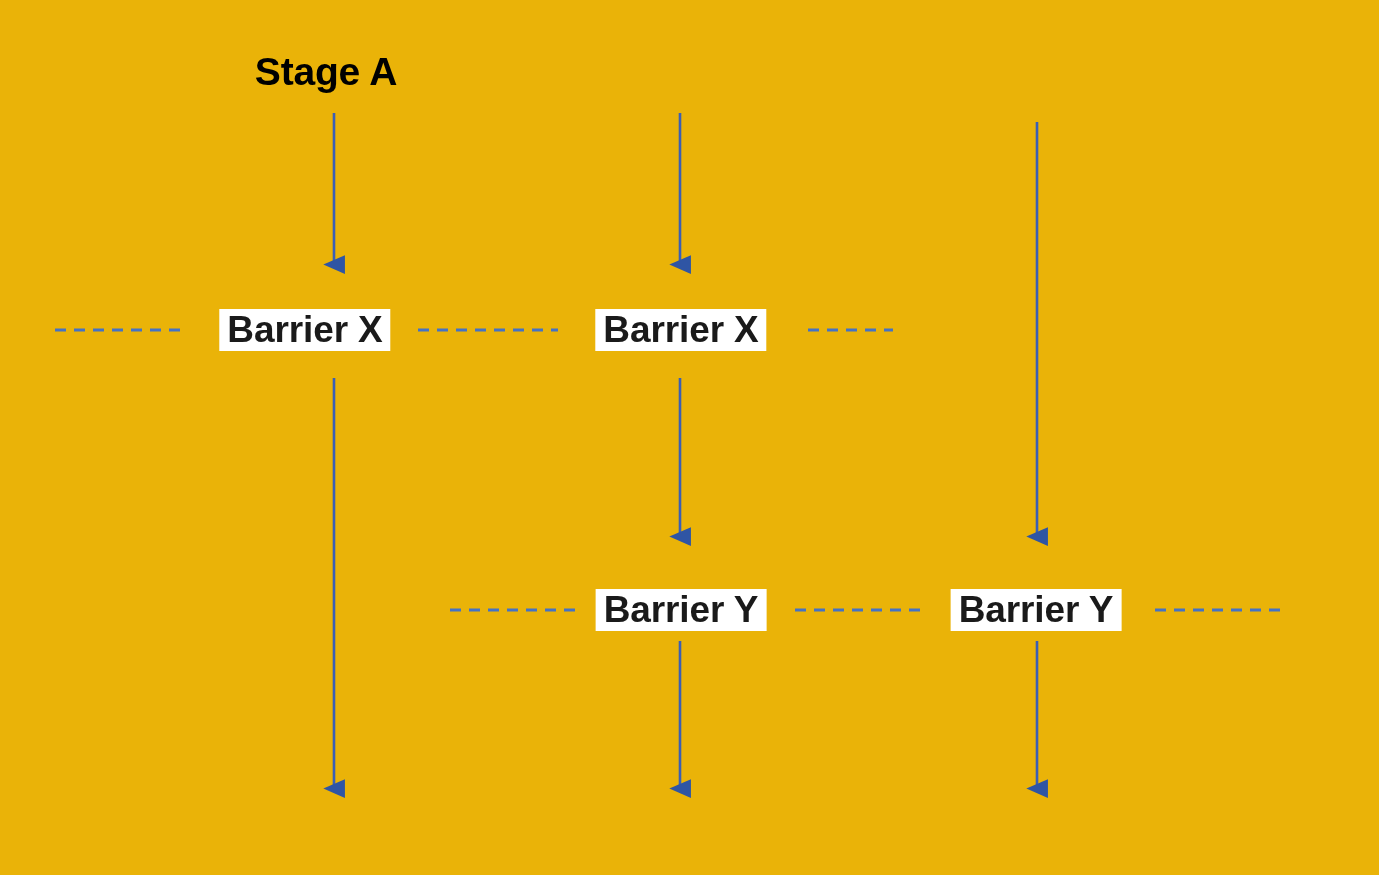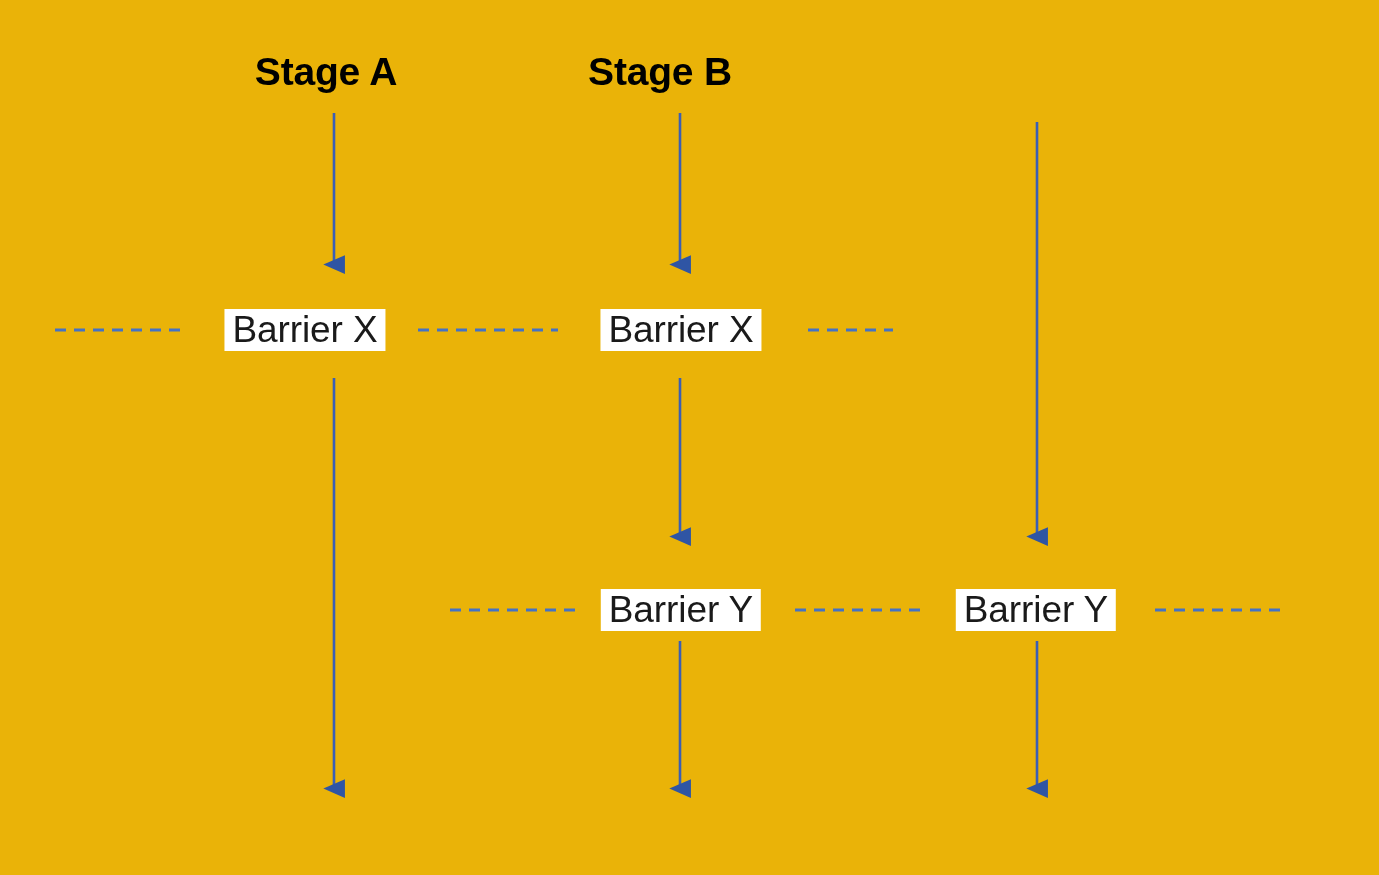--- a/index.html
+++ b/index.html
@@ -31,21 +31,21 @@
     font-weight: bold;
     font-size: 39px;
     color: #000000;
     white-space: nowrap;
     transform: translate(-50%, -50%);
     letter-spacing: -0.2px;
   }
   .barrier-label {
     position: absolute;
     font-family: "Liberation Sans", sans-serif;
-    font-weight: normal;
+    font-weight: bold;
     font-size: 37px;
     color: #1a1a1a;
     white-space: nowrap;
     transform: translate(-50%, -50%);
     background: #ffffff;
     padding: 0 8px;
     letter-spacing: -0.1px;
   }
 </style>
 </head>
@@ -72,21 +72,20 @@
         <line x1="55" y1="330" x2="182" y2="330" stroke="#4472C4" stroke-width="3" stroke-dasharray="11 8"></line>
         <line x1="418" y1="330" x2="558" y2="330" stroke="#4472C4" stroke-width="3" stroke-dasharray="11 8"></line>
         <line x1="808" y1="330" x2="893" y2="330" stroke="#4472C4" stroke-width="3" stroke-dasharray="11 8"></line>
         <line x1="450" y1="610" x2="575" y2="610" stroke="#4472C4" stroke-width="3" stroke-dasharray="11 8"></line>
         <line x1="795" y1="610" x2="925" y2="610" stroke="#4472C4" stroke-width="3" stroke-dasharray="11 8"></line>
         <line x1="1155" y1="610" x2="1283" y2="610" stroke="#4472C4" stroke-width="3" stroke-dasharray="11 8"></line>
       </g>
   </svg>
 
   <div class="stage-label" style="left:326px; top:72px;">Stage A</div>
-  <div class="stage-label" style="left:660px; top:72px;">Stage B</div>
 
   <div class="barrier-label" style="left:305px; top:330px;">Barrier X</div>
   <div class="barrier-label" style="left:681px; top:330px;">Barrier X</div>
 
   <div class="barrier-label" style="left:681px; top:610px;">Barrier Y</div>
   <div class="barrier-label" style="left:1036px; top:610px;">Barrier Y</div>
 
 </div>
 
 </body></html>

